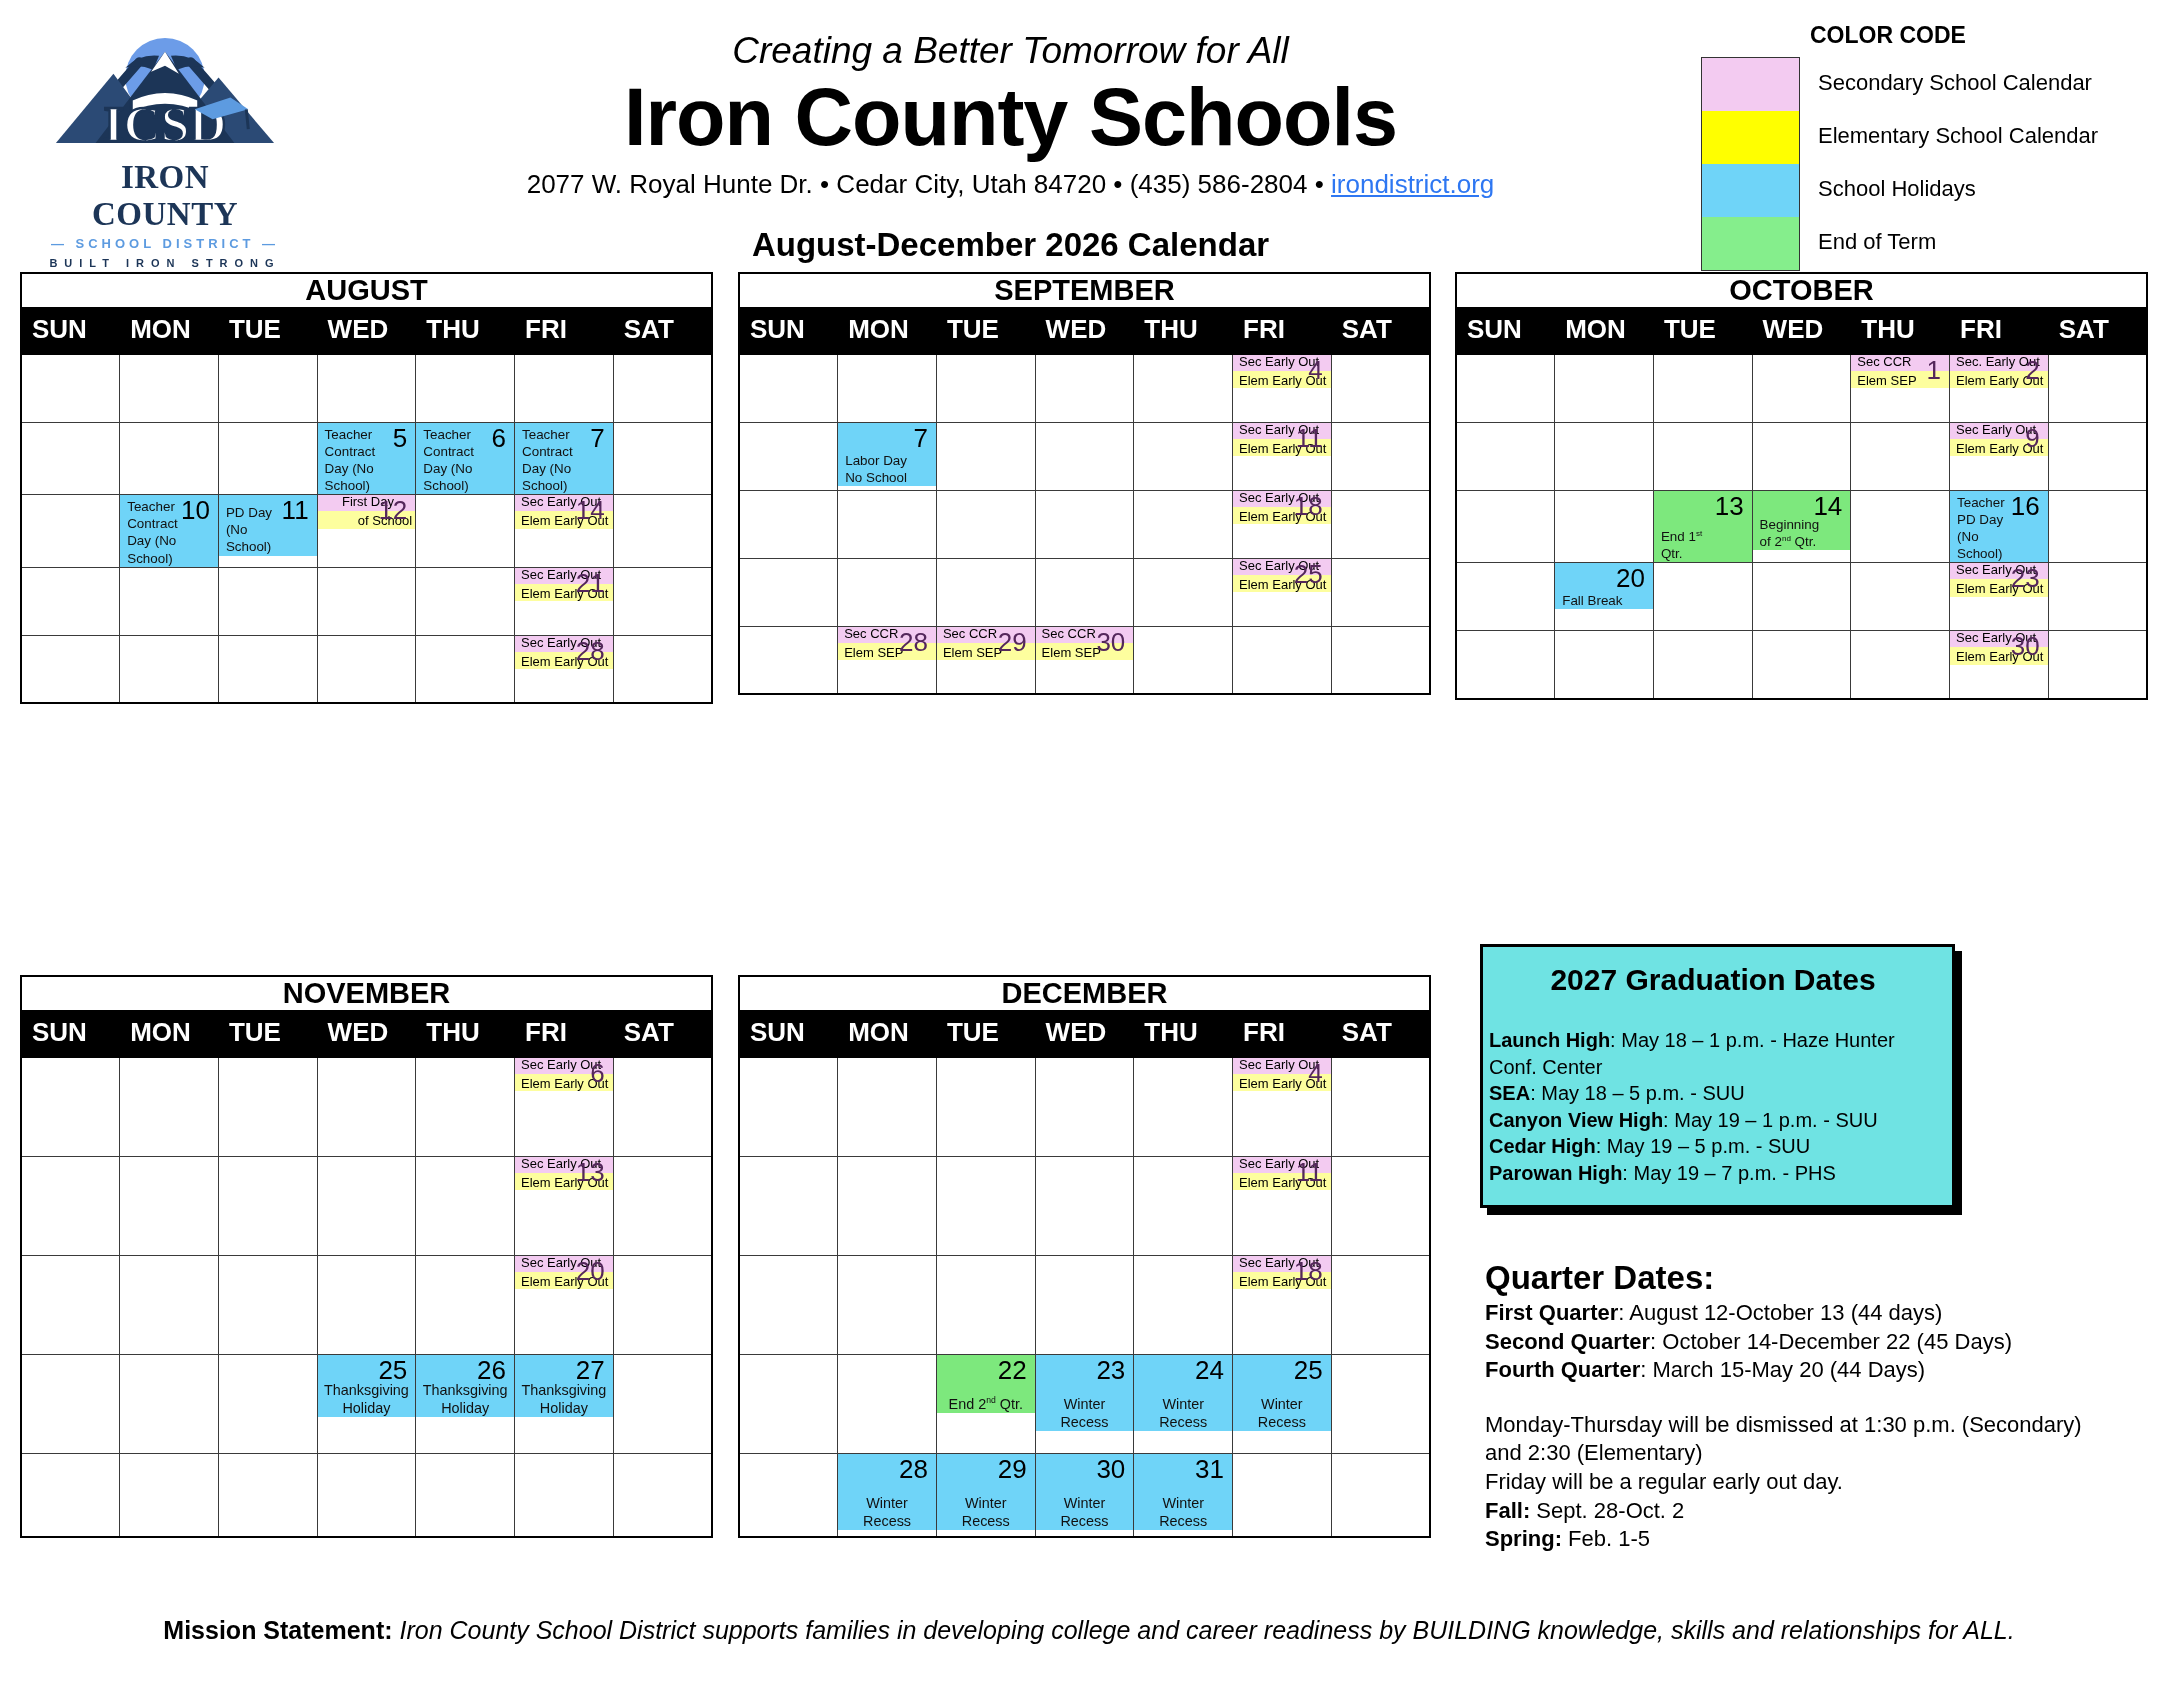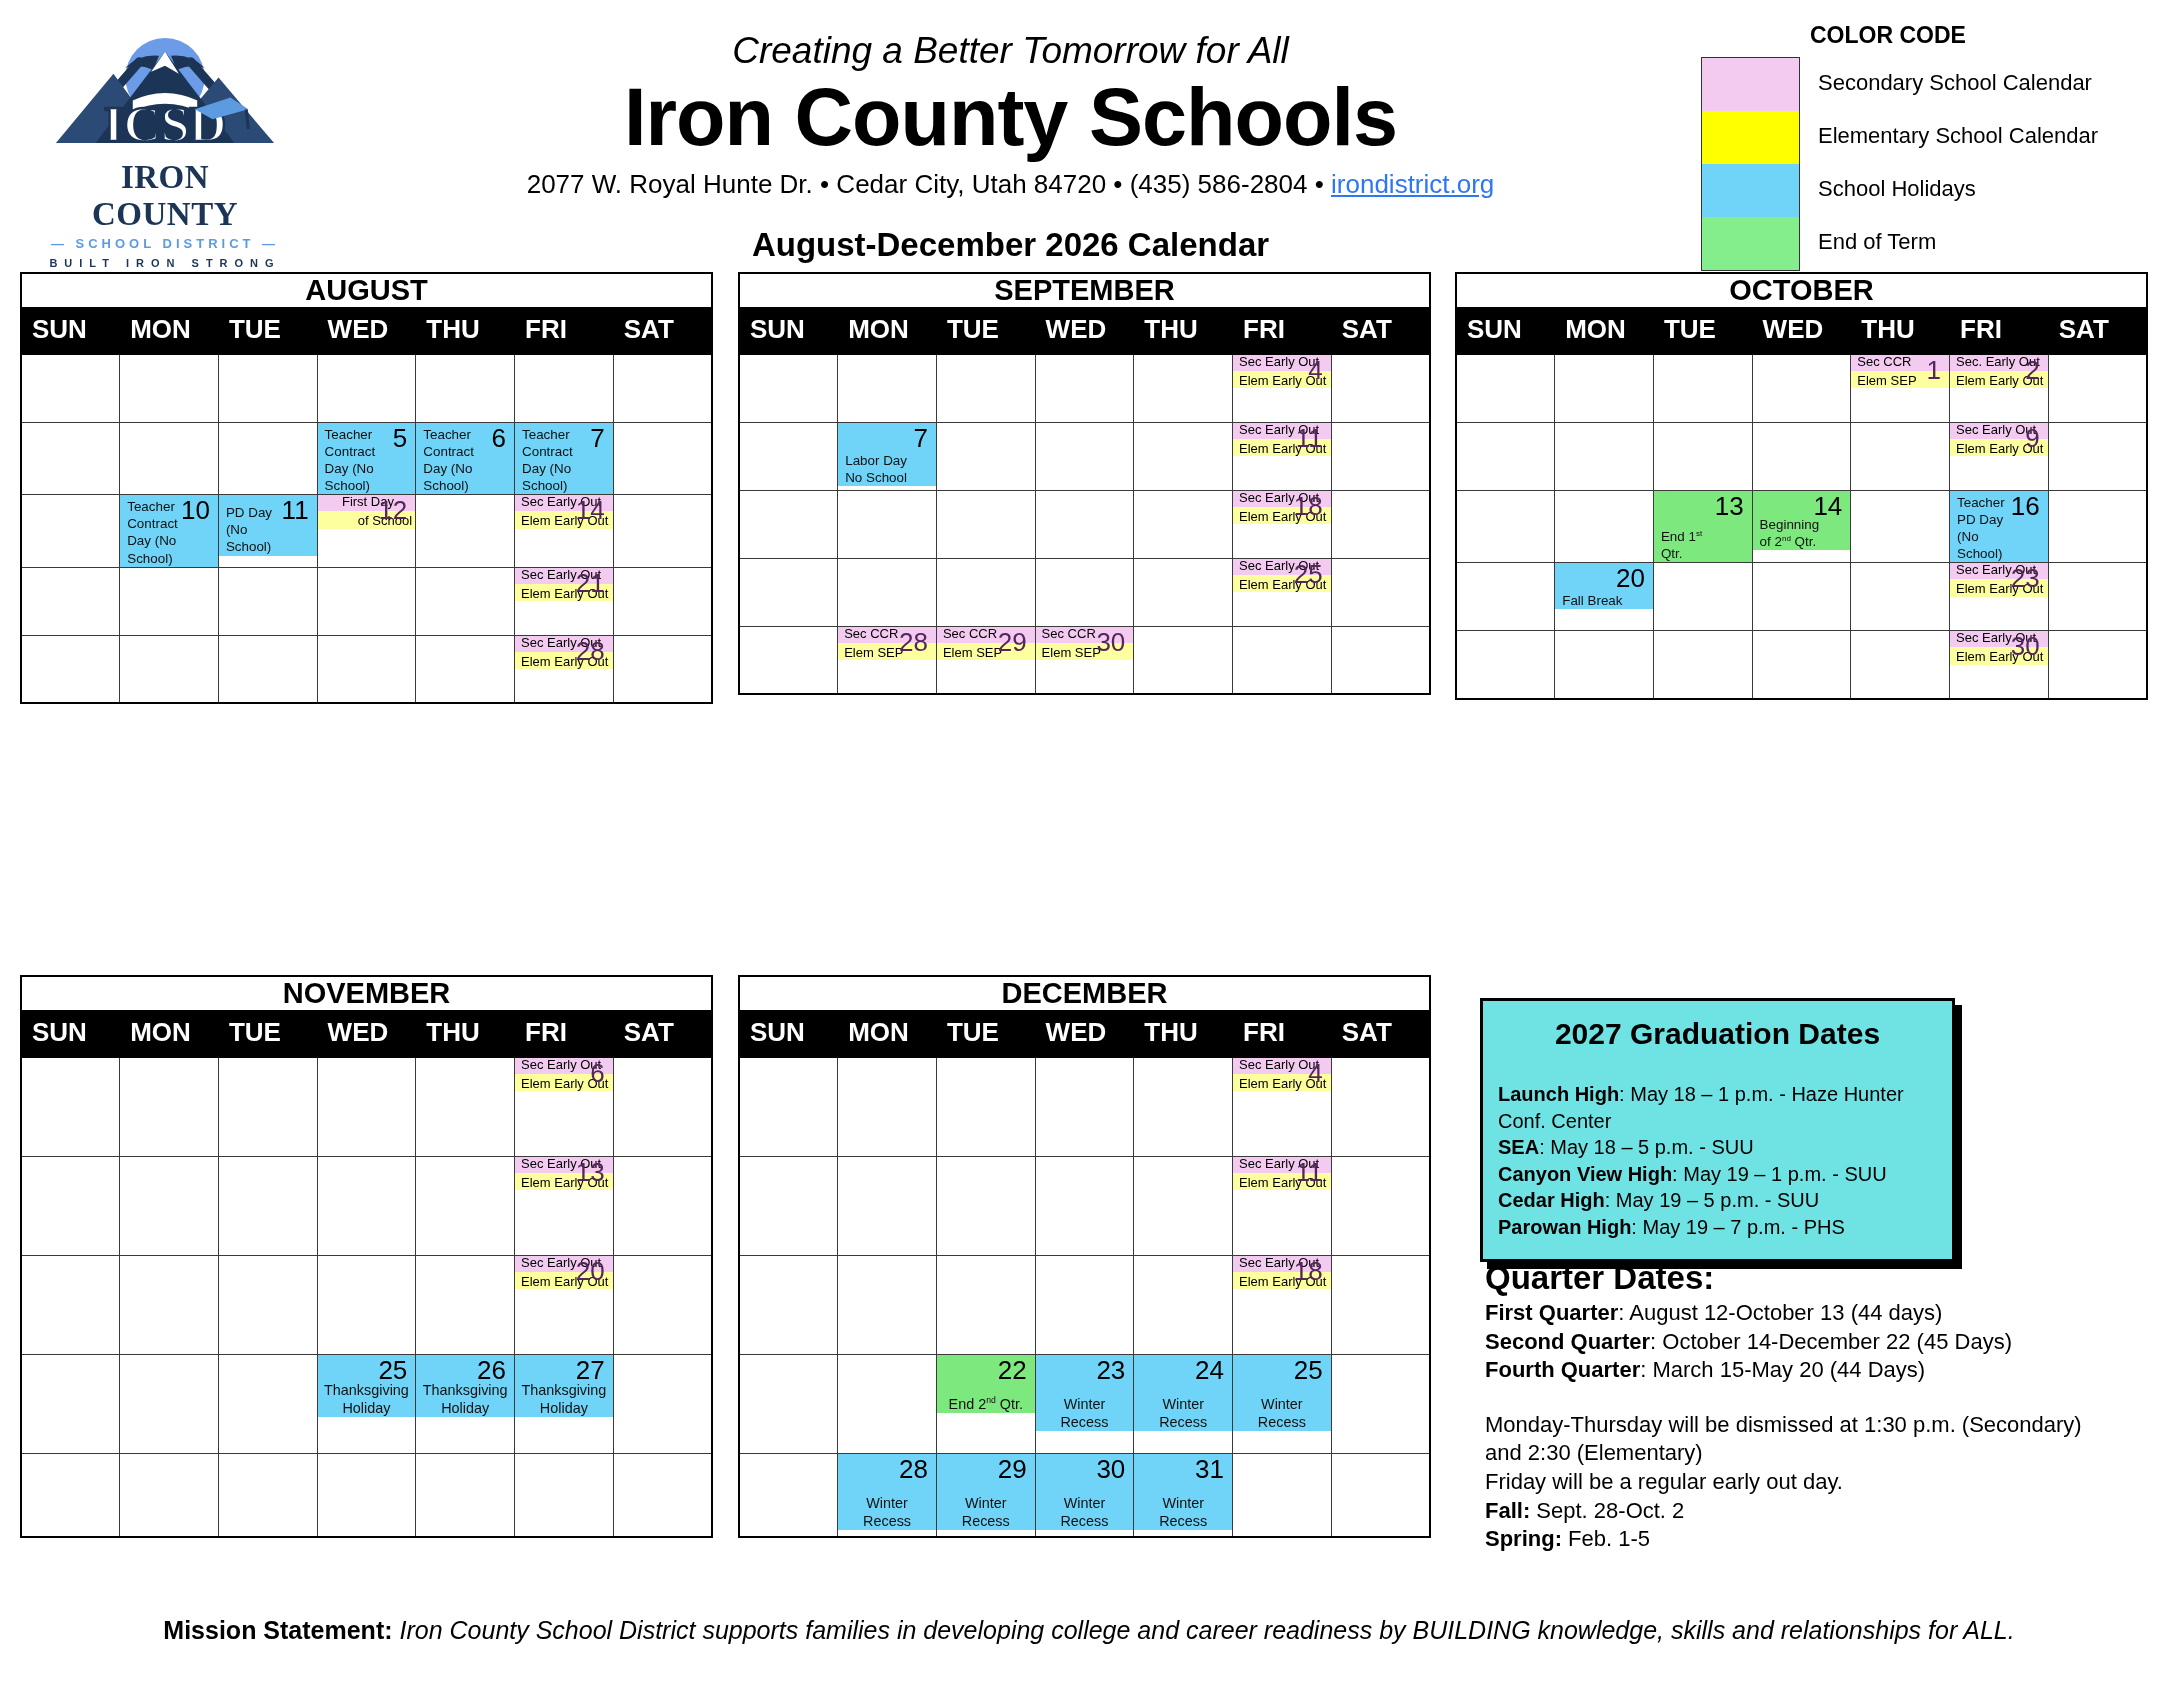--- a/index.html
+++ b/index.html
@@ -53,23 +53,23 @@
   .cell.split{display:flex; flex-direction:column;}
   .sp-top{flex:0 0 55%; position:relative; display:flex; align-items:flex-end;
           font-size:13px; padding:0 3px 2px 6px; line-height:1.1;}
   .sp-bot{flex:1 1 auto; font-size:13px; padding:3px 3px 0 6px; line-height:1.1;}
   .split .dn, .bg-secondary .dn{color:#54275B;}
   .cell.diag svg{position:absolute; left:0; top:0; width:100%; height:100%;}
   .cell.diag.thick{box-shadow:inset 0 0 0 2px #000;}
   sup{font-size:60%;}
 
   
-  .grad-box{position:absolute; left:1480px; top:998px; width:475px;
+  .grad-box{position:absolute; left:1480px; top:944px; width:475px;
             background:var(--c-grad); border:3px solid #000; box-shadow:7px 7px 0 #000;
-            padding:12px 15px 18px 15px;}
+            padding:12px 15px 18px 6px;}
   .grad-title{font-size:30px; font-weight:bold; text-align:center; margin:4px 0 30px 0;}
   .g-line{font-size:20px; line-height:1.33;}
   .quarters{position:absolute; left:1485px; top:1259px; width:683px;}
   .q-title{font-size:33px; font-weight:bold; margin-bottom:2px;}
   .q-line{font-size:22px; line-height:1.3;}
   .conf{margin-top:26px;}
   .conf-title{font-size:22px; font-weight:bold;}
   .c-line{font-size:22px; line-height:1.3;}
 
   .mission{position:absolute; left:0; top:1616px; width:2178px; text-align:center; font-size:25px;}

